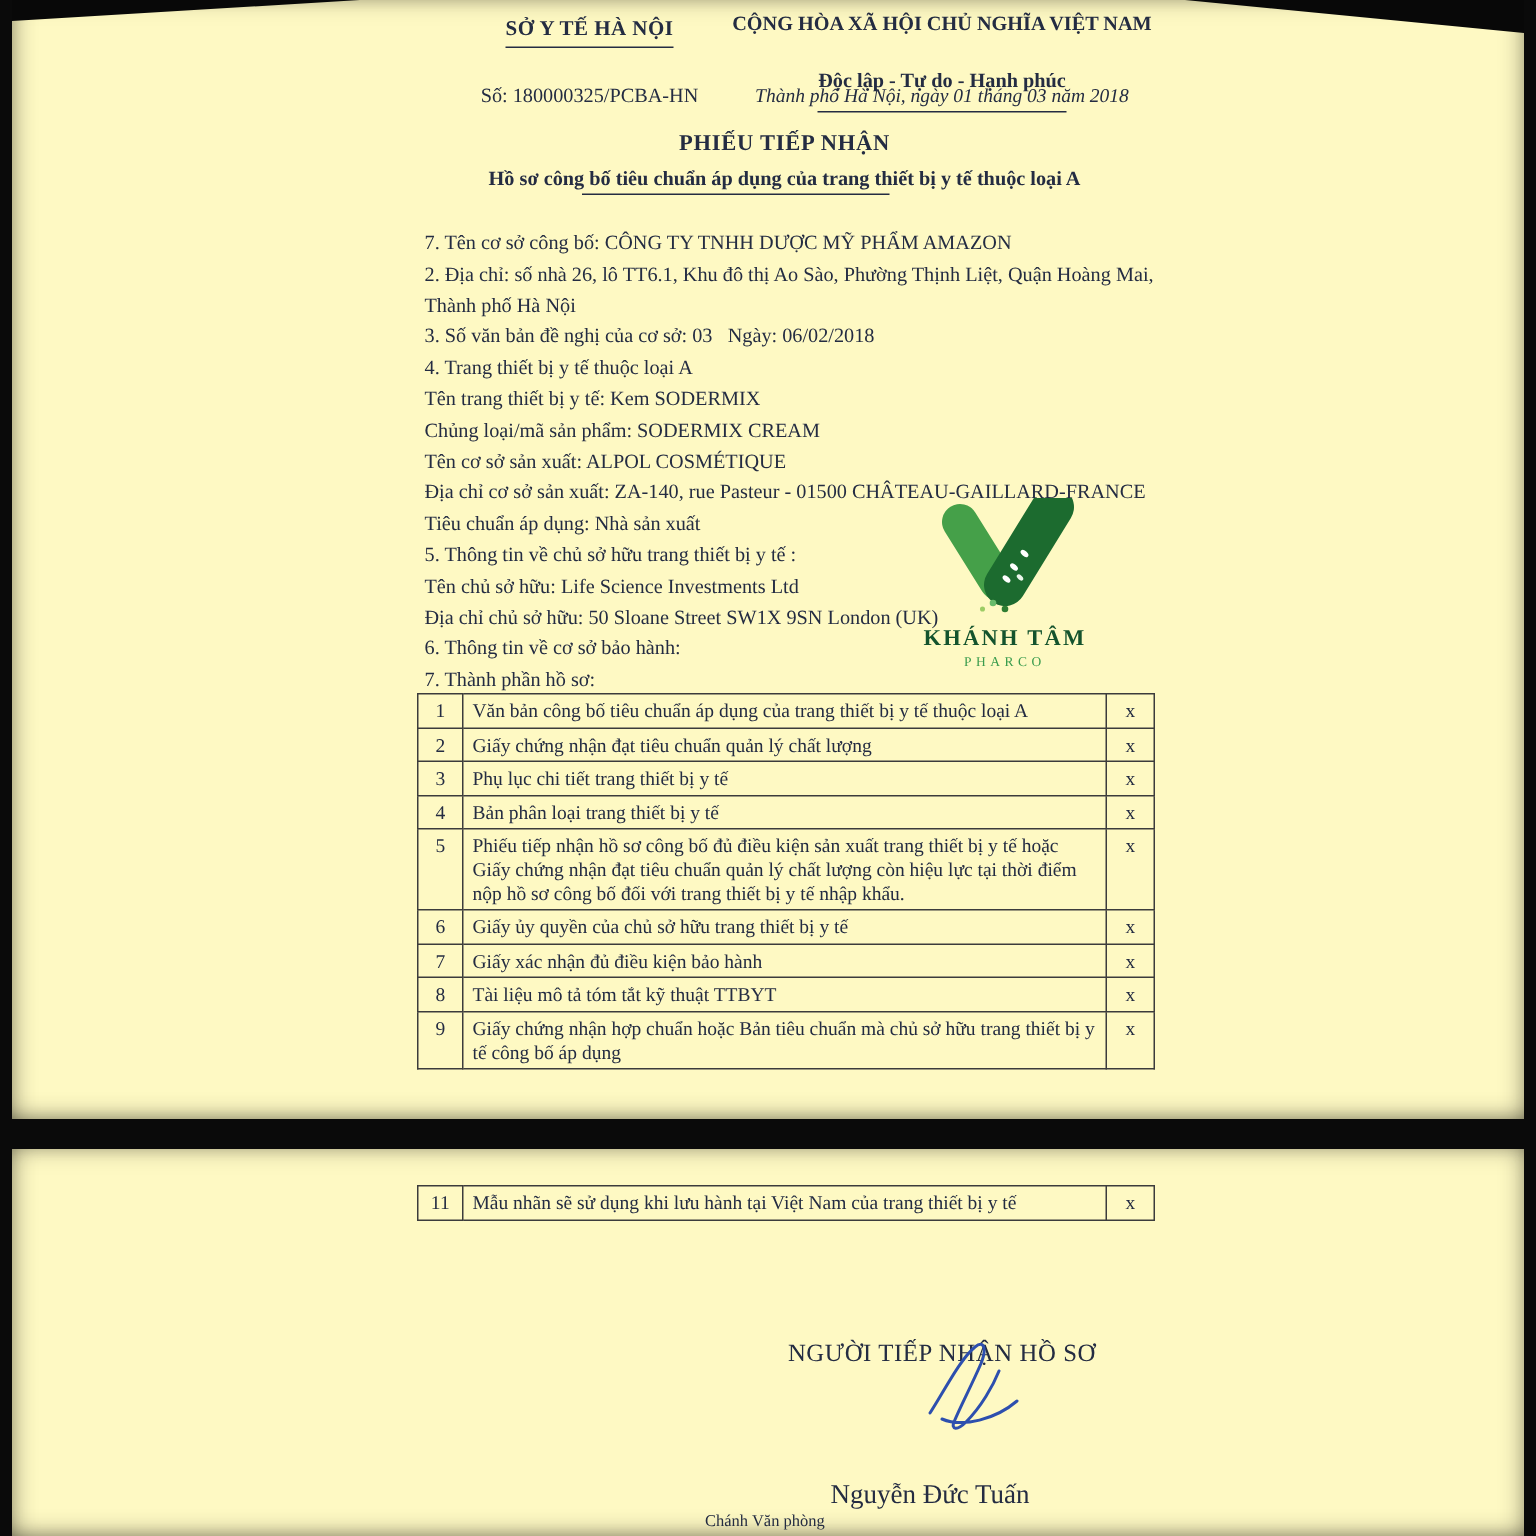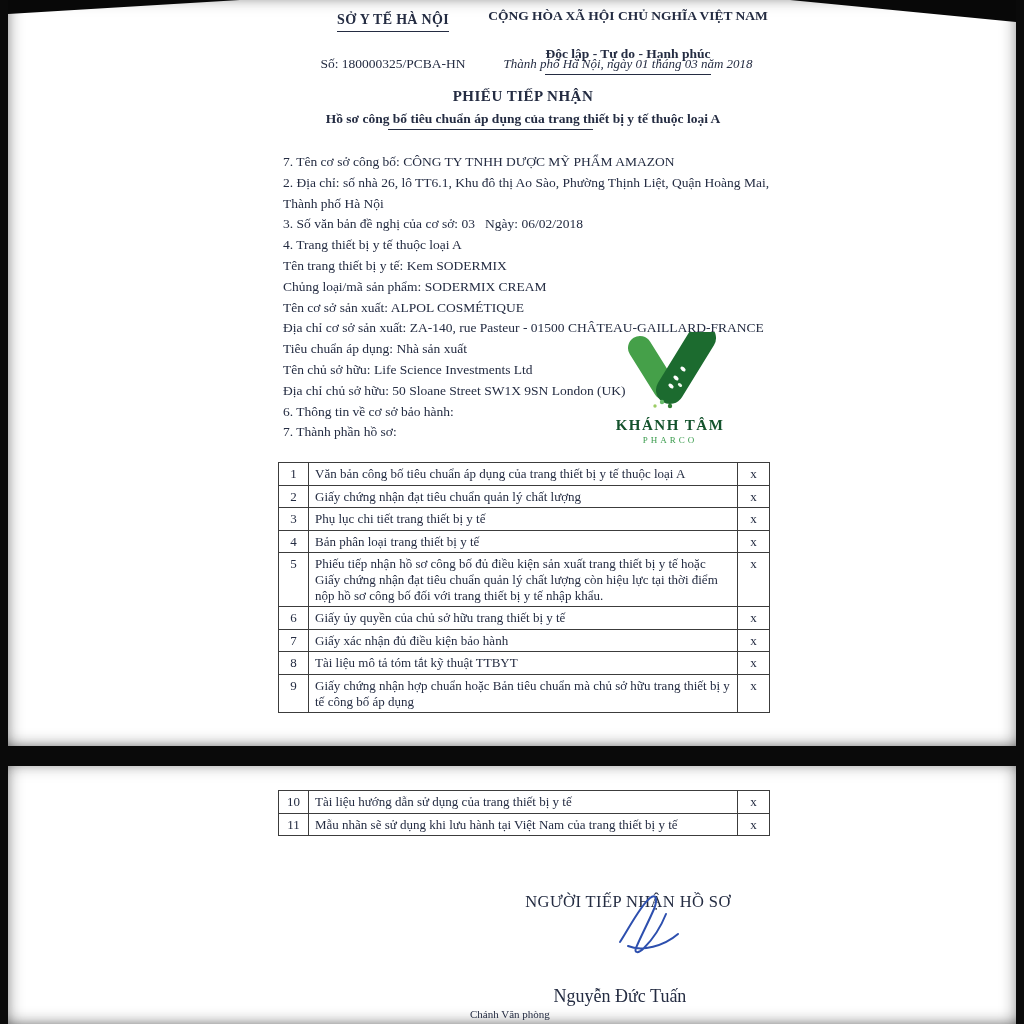--- a/index.html
+++ b/index.html
@@ -9,21 +9,21 @@
     height: 1024px;
     overflow: hidden;
     background: #0a0a0a;
     font-family: "Liberation Serif", "DejaVu Serif", serif;
     color: #242c42;
   }
   .page {
     position: absolute;
     left: 8px;
     width: 1008px;
-    background: #ffffff;
+    background: #fef9c3;
     box-shadow: inset 10px 0 16px -10px rgba(0,0,0,.45),
                 inset -10px 0 16px -10px rgba(0,0,0,.40),
                 inset 0 -12px 16px -12px rgba(0,0,0,.45),
                 inset 0 12px 16px -12px rgba(0,0,0,.25);
   }
   .page1 { top: 0; height: 746px; }
   .page2 { top: 766px; height: 258px; }
   .corner-tl {
     position: absolute; left: 8px; top: 0; width: 232px; height: 14px;
     background: #080808; clip-path: polygon(0 0, 100% 0, 0 100%); z-index: 5;
@@ -95,20 +95,21 @@
     <div class="body-block">
       <p>7. Tên cơ sở công bố: CÔNG TY TNHH DƯỢC MỸ PHẨM AMAZON</p>
       <p>2. Địa chỉ: số nhà 26, lô TT6.1, Khu đô thị Ao Sào, Phường Thịnh Liệt, Quận Hoàng Mai, Thành phố Hà Nội</p>
       <p>3. Số văn bản đề nghị của cơ sở: 03   Ngày: 06/02/2018</p>
       <p>4. Trang thiết bị y tế thuộc loại A</p>
       <p>Tên trang thiết bị y tế: Kem SODERMIX</p>
       <p>Chủng loại/mã sản phẩm: SODERMIX CREAM</p>
       <p>Tên cơ sở sản xuất: ALPOL COSMÉTIQUE</p>
       <p>Địa chỉ cơ sở sản xuất: ZA-140, rue Pasteur - 01500 CHÂTEAU-GAILLARD-FRANCE</p>
       <p>Tiêu chuẩn áp dụng: Nhà sản xuất</p>
+      <p>5. Thông tin về chủ sở hữu trang thiết bị y tế :</p>
       <p>Tên chủ sở hữu: Life Science Investments Ltd</p>
       <p>Địa chỉ chủ sở hữu: 50 Sloane Street SW1X 9SN London (UK)</p>
       <p>6. Thông tin về cơ sở bảo hành:</p>
       <p>7. Thành phần hồ sơ:</p>
     </div>
 
     <div class="logo-block">
       <svg width="120" height="80" viewBox="0 0 120 80">
         <line x1="30" y1="16" x2="55" y2="56" stroke="#45a049" stroke-width="24" stroke-linecap="round"></line>
         <line x1="92" y1="6" x2="60" y2="58" stroke="#1c6b2f" stroke-width="28" stroke-linecap="round"></line>
@@ -182,25 +183,20 @@
 
   <div class="page page2">
     <table class="dossier tbl2">
       <colgroup>
           <col style="width:30px">
           <col>
           <col style="width:32px">
         </colgroup>
       <tbody>
         <tr>
-          <td class="no">10</td>
-          <td class="tx">Tài liệu hướng dẫn sử dụng của trang thiết bị y tế</td>
-          <td class="mk">x</td>
-        </tr>
-        <tr>
           <td class="no">11</td>
           <td class="tx">Mẫu nhãn sẽ sử dụng khi lưu hành tại Việt Nam của trang thiết bị y tế</td>
           <td class="mk">x</td>
         </tr>
       </tbody>
     </table>
 
     <div class="receiver-title">NGƯỜI TIẾP NHẬN HỒ SƠ</div>
 
     <div class="signature">

